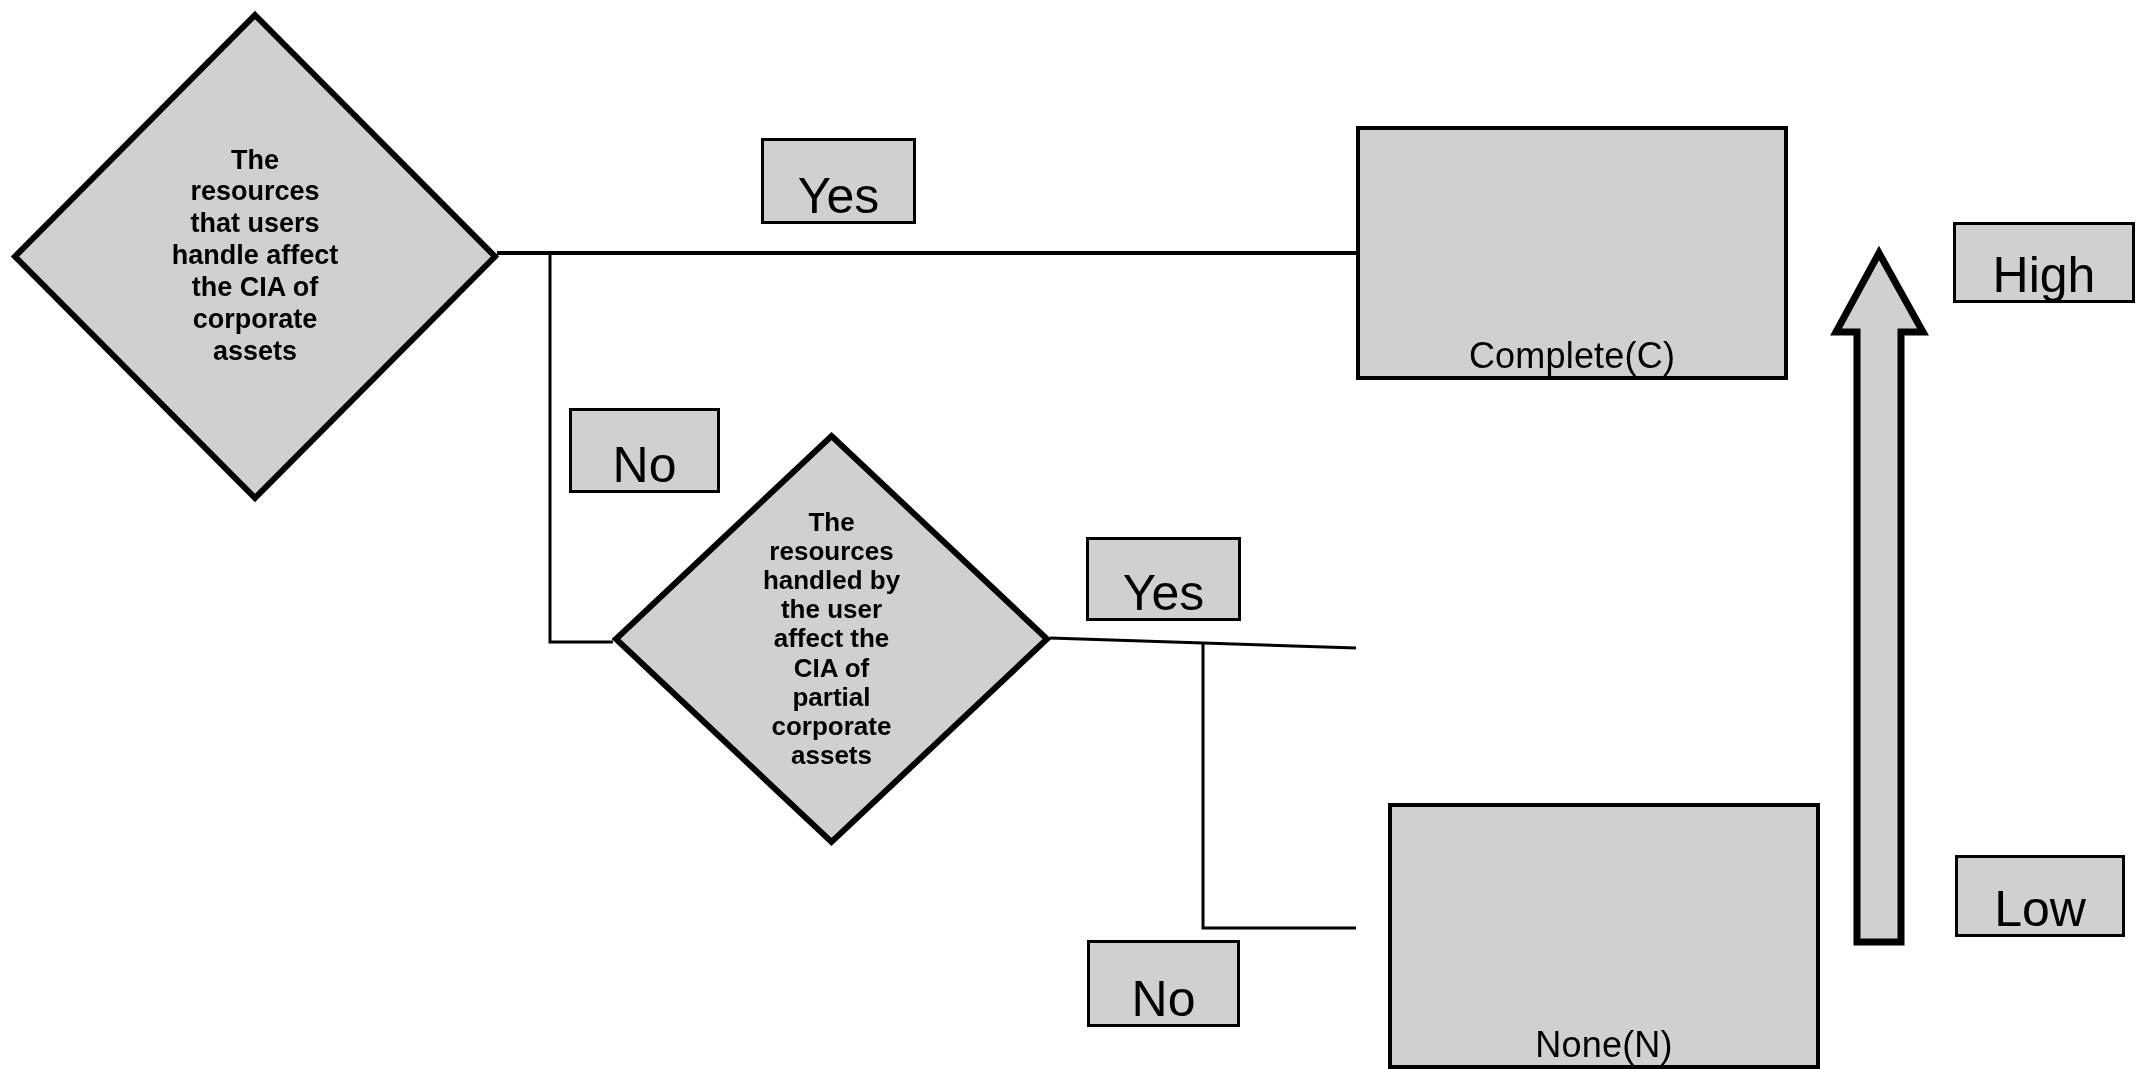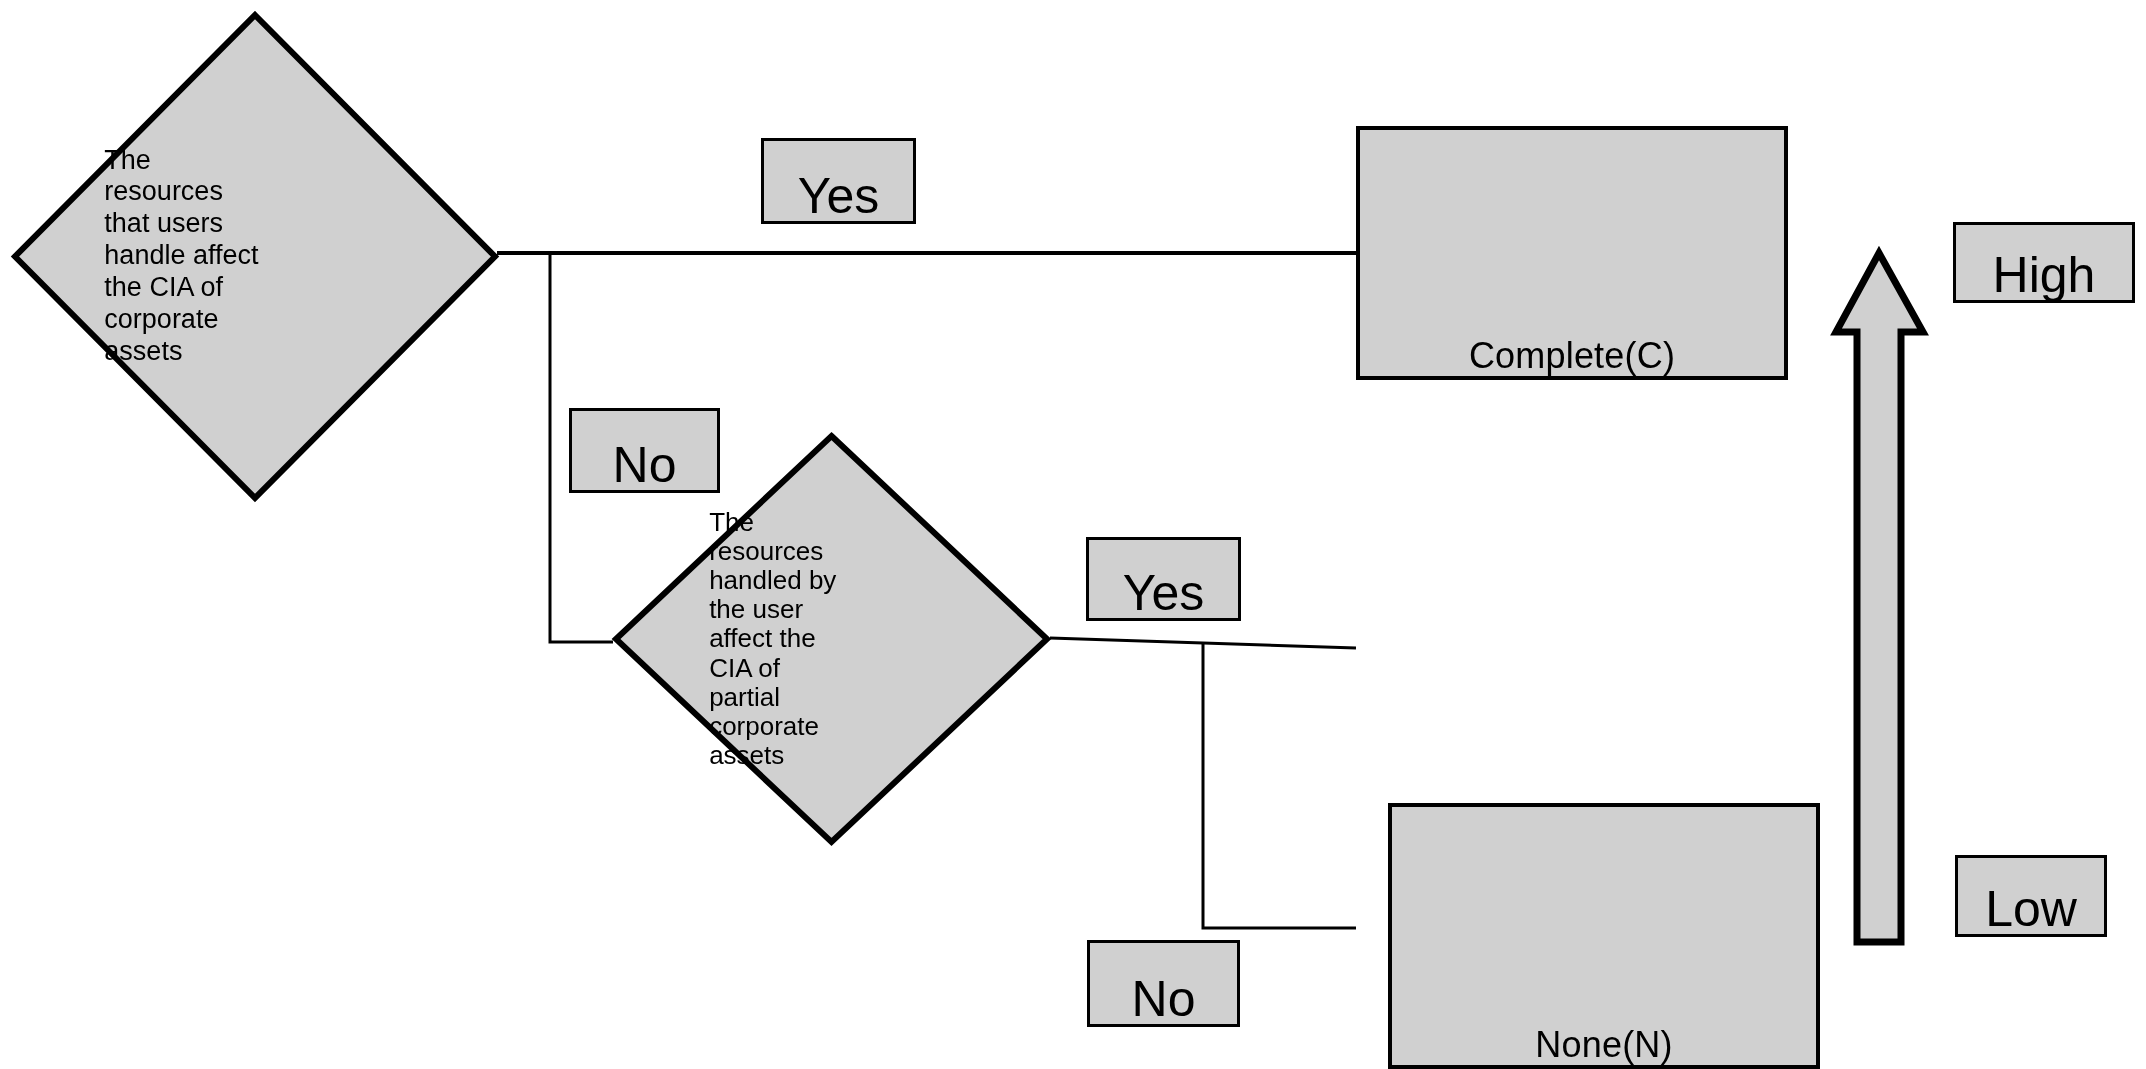--- a/index.html
+++ b/index.html
@@ -66,23 +66,24 @@
     left: 0;
     top: 0;
     overflow: visible;
   }
   .diamond .diamond-text {
     position: absolute;
     left: 50%;
     top: 50%;
     transform: translate(-50%, -50%);
     width: 62%;
-    text-align: left;
+    text-align: center;
     color: #000000;
     white-space: pre-line;
+    font-weight: bold;
   }
   .diamond.d1 .diamond-text {
     font-size: 27px;
     line-height: 1.18;
   }
   .diamond.d2 .diamond-text {
     font-size: 26px;
     line-height: 1.12;
     width: 56%;
   }
@@ -167,17 +168,17 @@
   <div class="scale-arrow" style="left:1832px; top:248px;">
     <svg width="96" height="700" viewBox="0 0 96 700">
       <polygon points="47,5 91,84 69,84 69,694 25,694 25,84 4,84" fill="#d0d0d0" stroke="#000000" stroke-width="7" stroke-linejoin="miter"></polygon>
     </svg>
   </div>
 
   <div class="node chip" style="left:1953px; top:222px; width:182px; height:81px;">
     <span class="node-label">High</span>
   </div>
 
-  <div class="node chip" style="left:1955px; top:855px; width:152px; height:82px;">
+  <div class="node chip" style="left:1955px; top:855px; width:170px; height:82px;">
     <span class="node-label">Low</span>
   </div>
 
 </div>
 
 </body></html>

